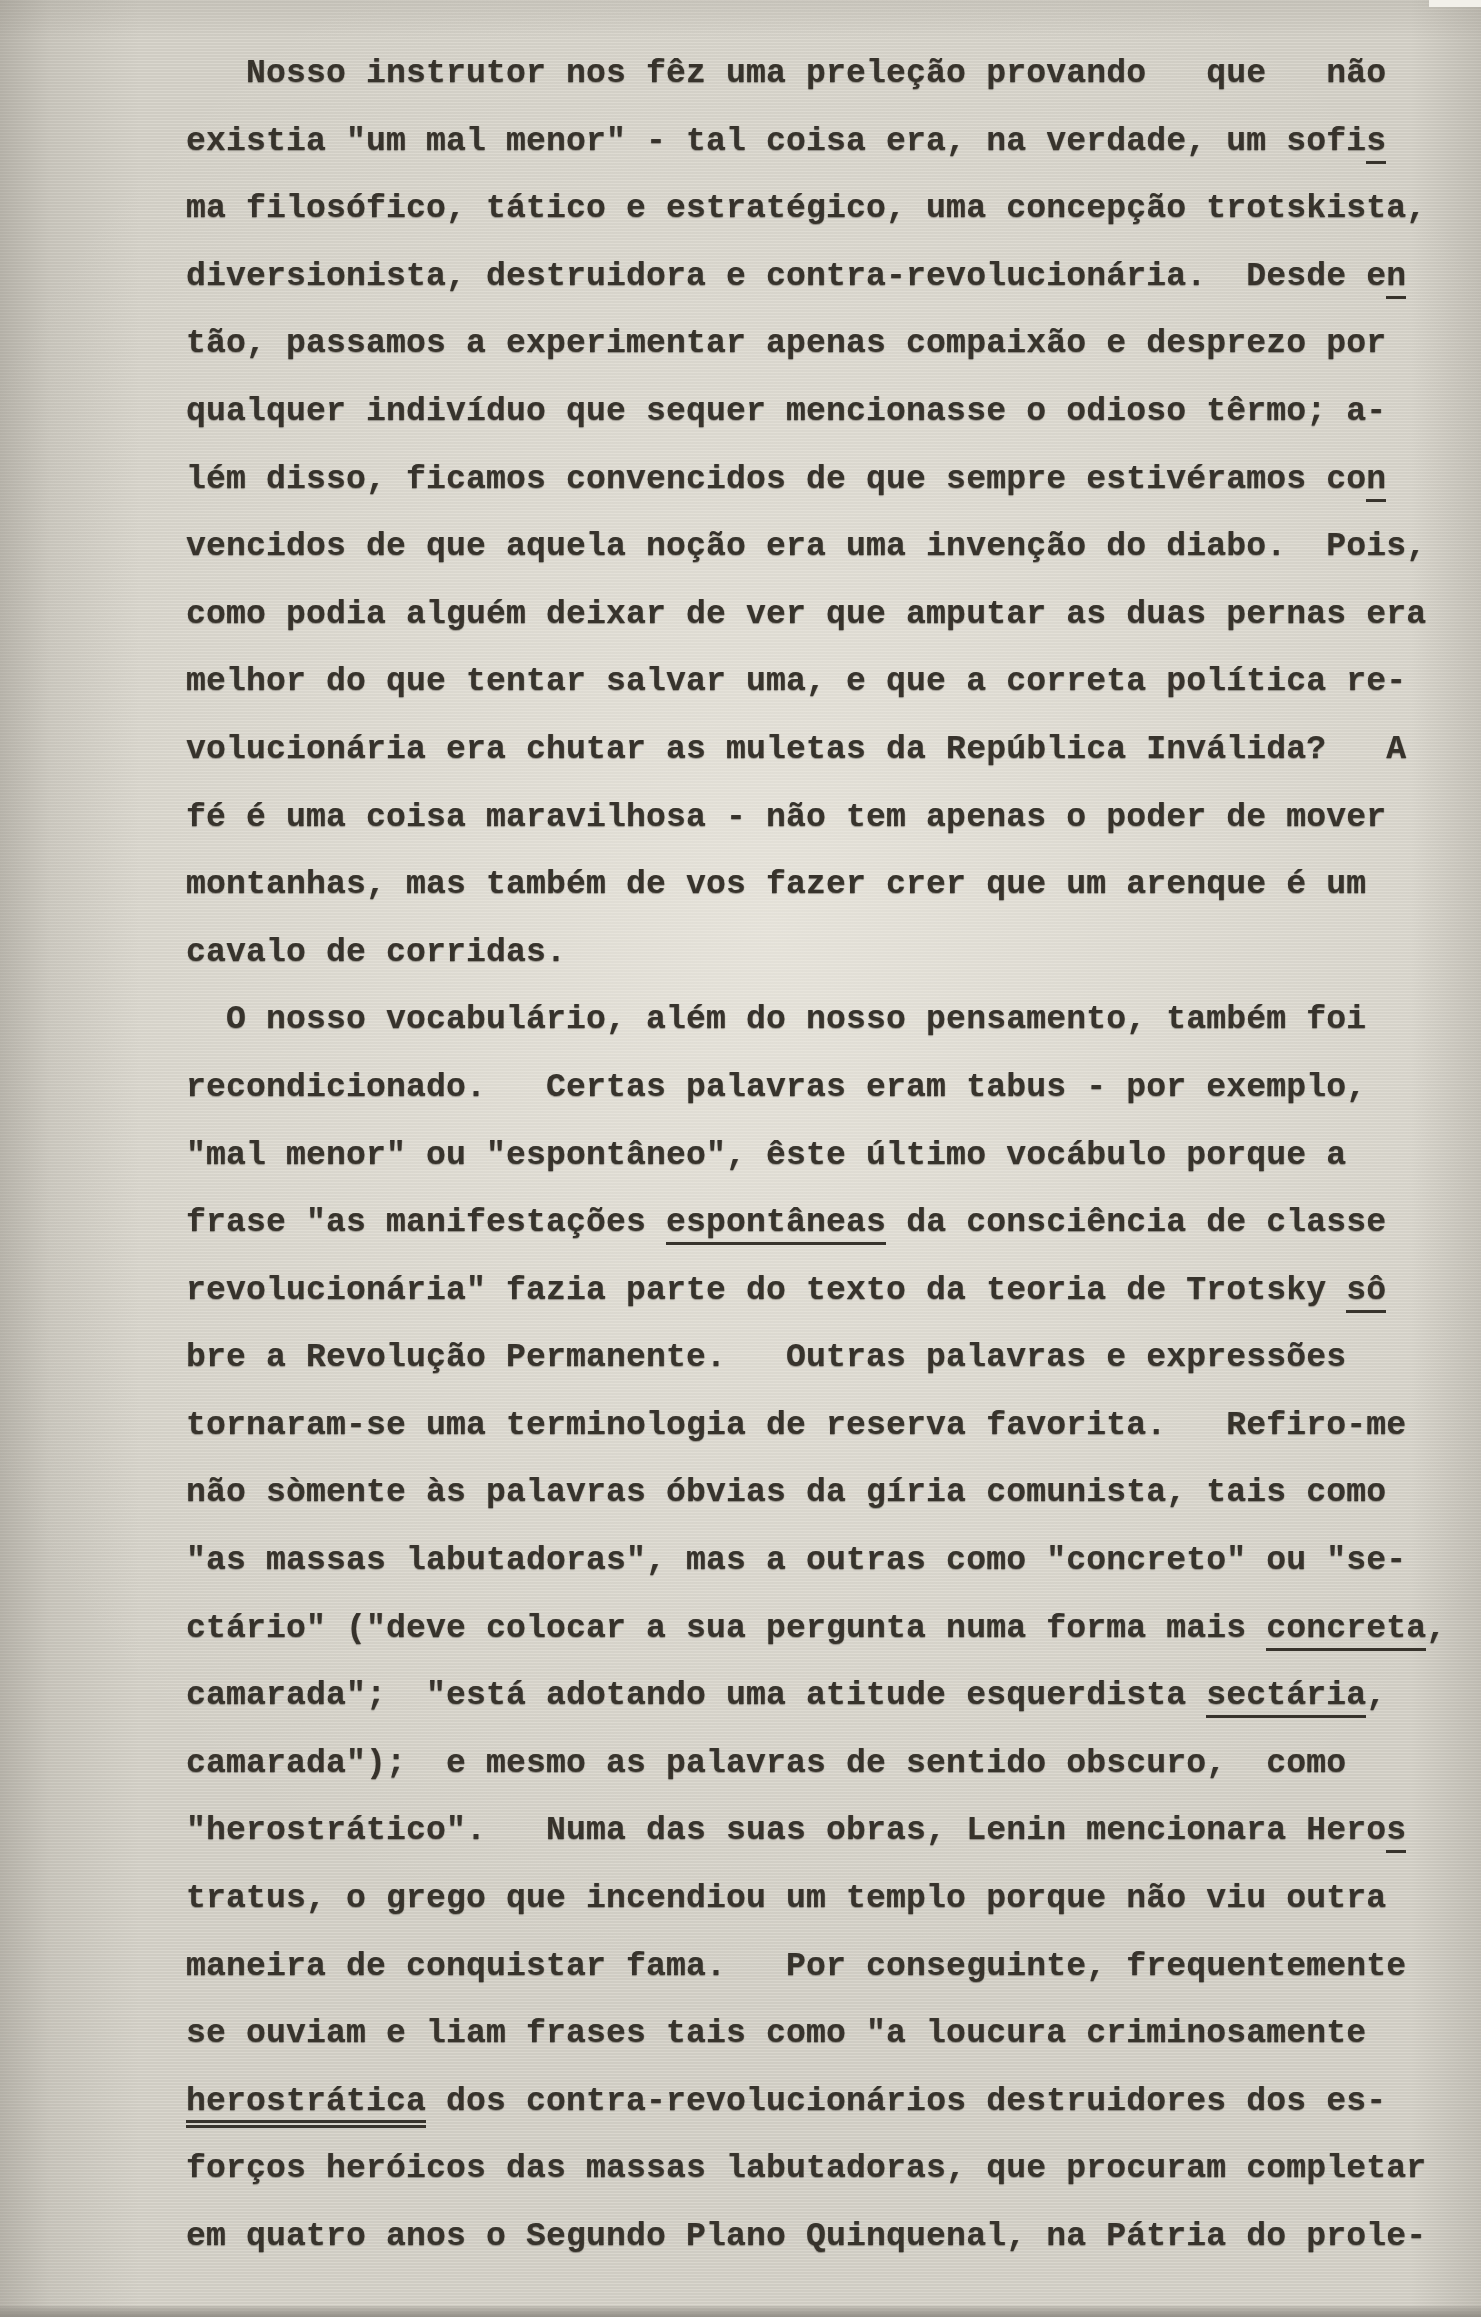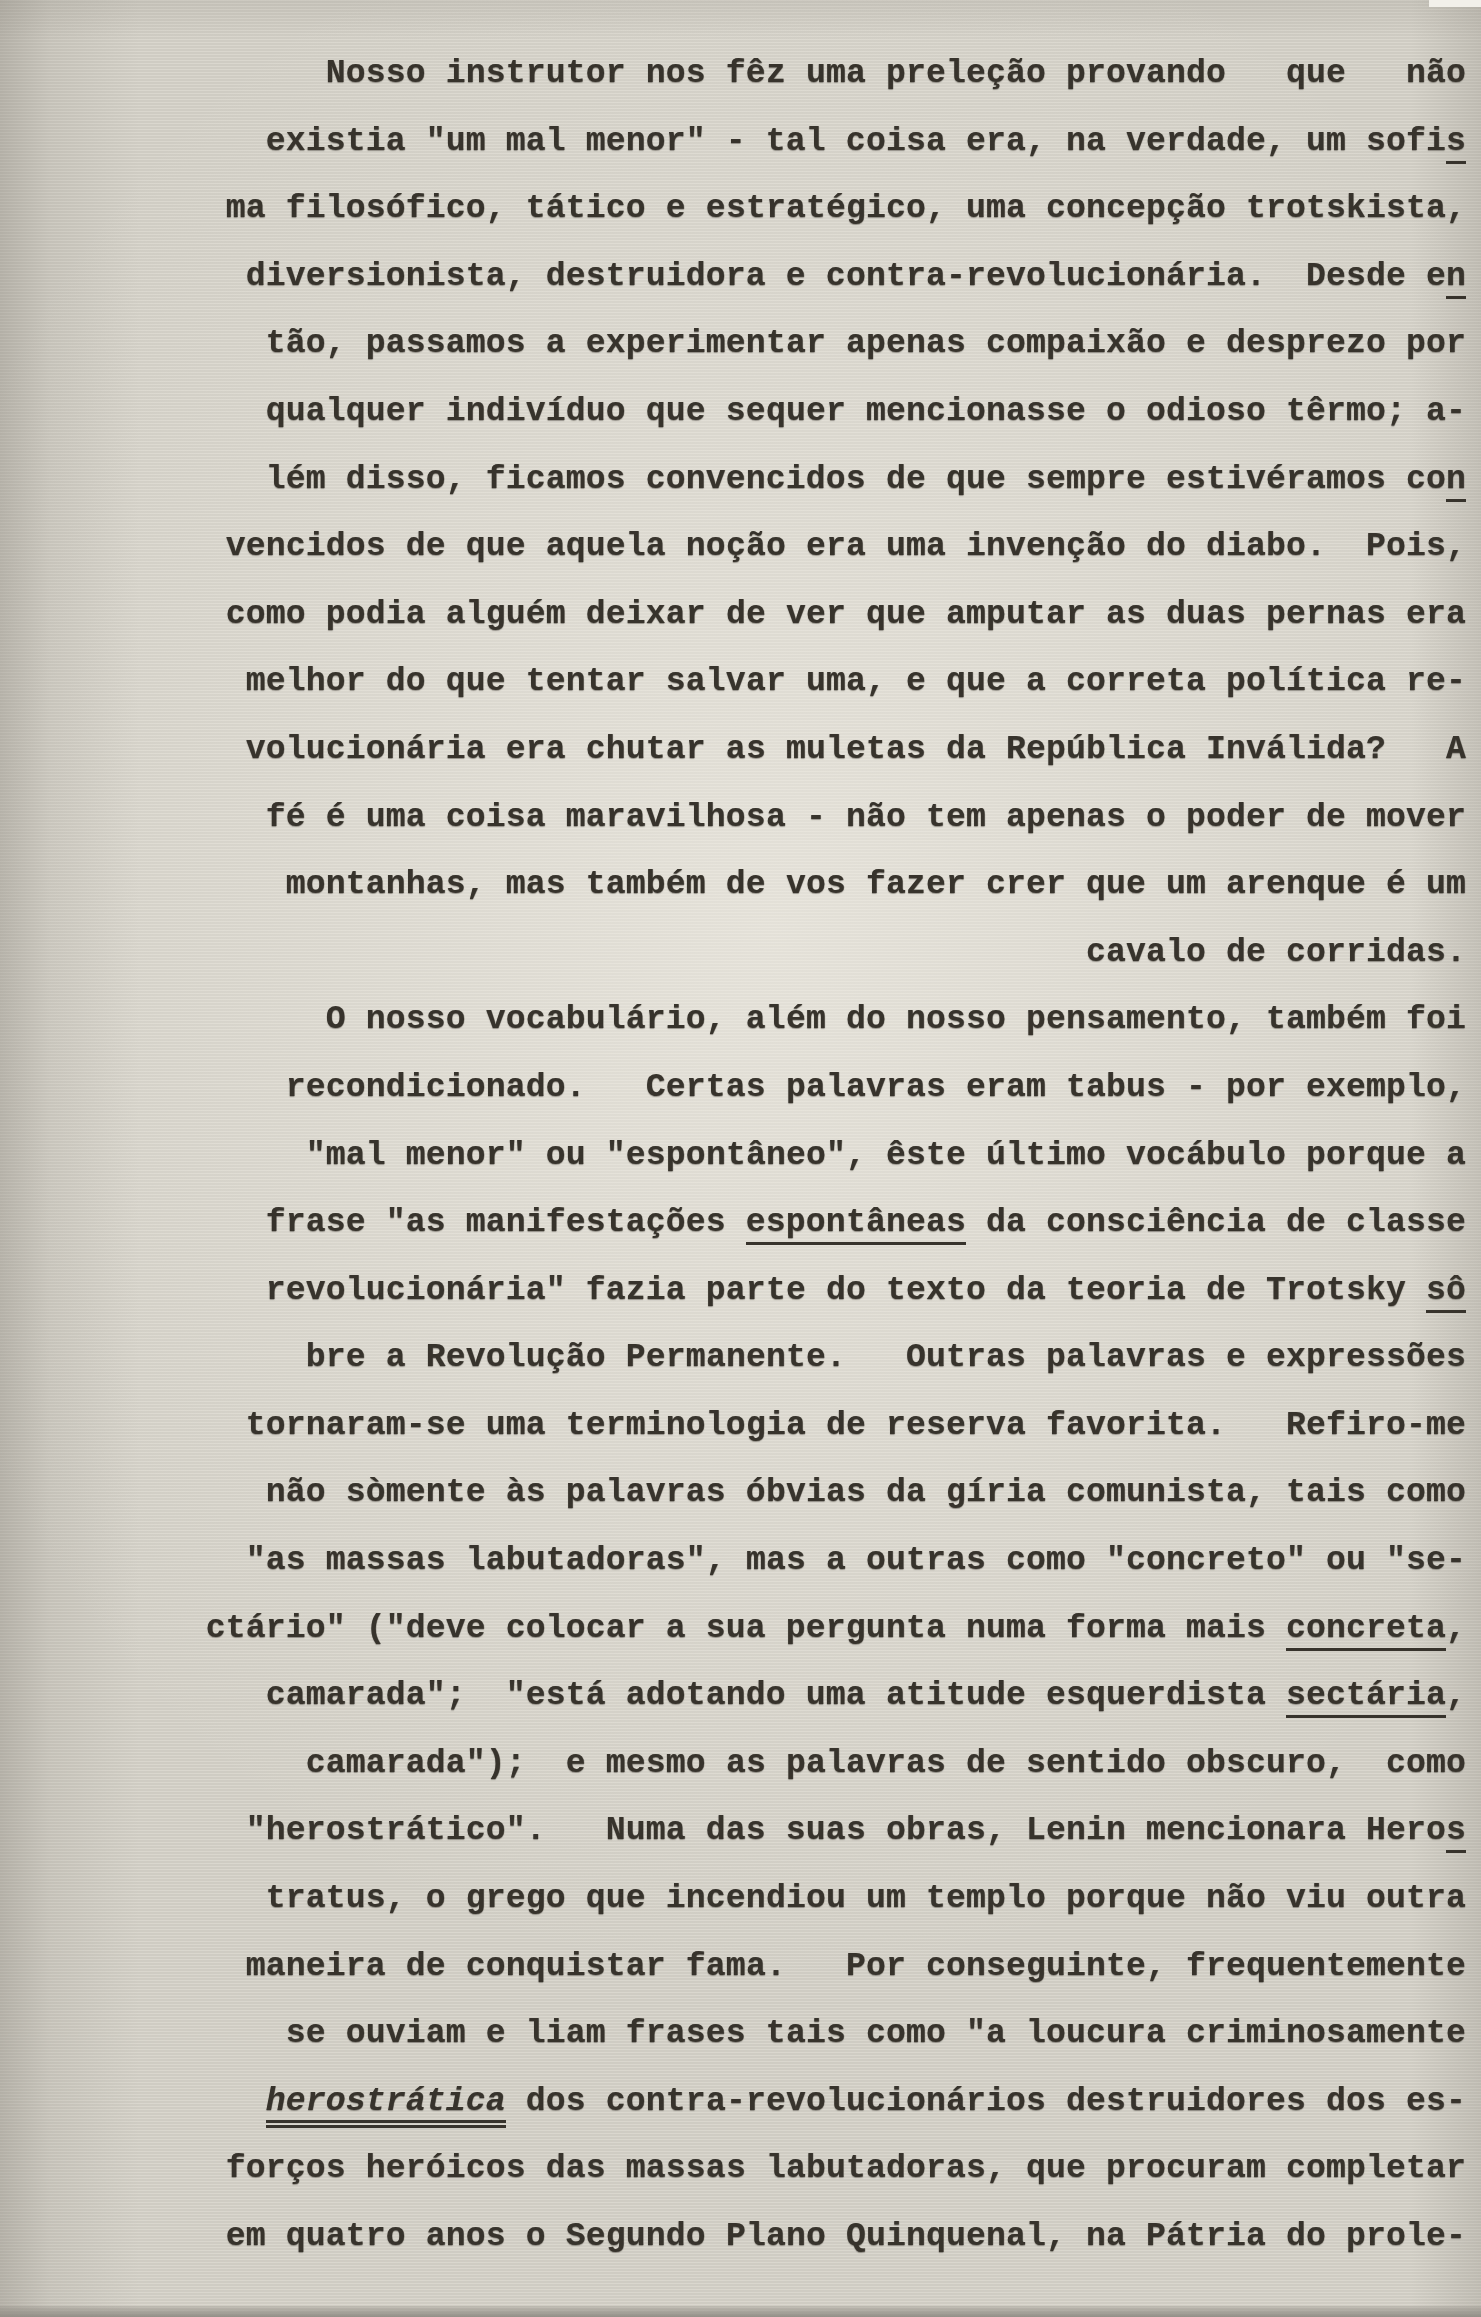--- a/index.html
+++ b/index.html
@@ -19,23 +19,23 @@
     position:absolute;
     left:186px;top:40px;width:1280px;
     font-size:33px;
     font-weight:700;
     line-height:67.6px;
     letter-spacing:0.2px;
     color:var(--ink,#37332c);
     white-space:pre;
     text-shadow:0 1px 1px rgba(55,51,44,0.45), 0.5px 0 0 rgba(55,51,44,0.35);
   }
-  .line{height:67.6px;text-align:right;}
+  .line{height:67.6px;}
   .u{border-bottom:3px solid var(--ink,#37332c);padding-bottom:1px;}
-  .u2{border-bottom:8px double var(--ink,#37332c);font-style:italic;}
+  .u2{border-bottom:8px double var(--ink,#37332c);}
   .corner-sliver{position:absolute;top:0;right:0;width:52px;height:7px;background:#f2f0ea;}
   .bottom-edge{position:absolute;left:0;bottom:0;width:100%;height:11px;
     background:linear-gradient(180deg, rgba(138,134,126,0.25), #938f87);}
 </style>
 </head>
 <body>
 
 <div class="scan">
   <div class="corner-sliver"></div>
   <div class="doc"><div class="line"><span>   Nosso instrutor nos fêz uma preleção provando   que   não</span></div><div class="line"><span>existia "um mal menor" - tal coisa era, na verdade, um sofi</span><span class="u">s</span></div><div class="line"><span>ma filosófico, tático e estratégico, uma concepção trotskista,</span></div><div class="line"><span>diversionista, destruidora e contra-revolucionária.  Desde e</span><span class="u">n</span></div><div class="line"><span>tão, passamos a experimentar apenas compaixão e desprezo por</span></div><div class="line"><span>qualquer indivíduo que sequer mencionasse o odioso têrmo; a-</span></div><div class="line"><span>lém disso, ficamos convencidos de que sempre estivéramos co</span><span class="u">n</span></div><div class="line"><span>vencidos de que aquela noção era uma invenção do diabo.  Pois,</span></div><div class="line"><span>como podia alguém deixar de ver que amputar as duas pernas era</span></div><div class="line"><span>melhor do que tentar salvar uma, e que a correta política re-</span></div><div class="line"><span>volucionária era chutar as muletas da República Inválida?   A</span></div><div class="line"><span>fé é uma coisa maravilhosa - não tem apenas o poder de mover</span></div><div class="line"><span>montanhas, mas também de vos fazer crer que um arenque é um</span></div><div class="line"><span>cavalo de corridas.</span></div><div class="line"><span>  O nosso vocabulário, além do nosso pensamento, também foi</span></div><div class="line"><span>recondicionado.   Certas palavras eram tabus - por exemplo,</span></div><div class="line"><span>"mal menor" ou "espontâneo", êste último vocábulo porque a</span></div><div class="line"><span>frase "as manifestações </span><span class="u">espontâneas</span><span> da consciência de classe</span></div><div class="line"><span>revolucionária" fazia parte do texto da teoria de Trotsky </span><span class="u">sô</span></div><div class="line"><span>bre a Revolução Permanente.   Outras palavras e expressões</span></div><div class="line"><span>tornaram-se uma terminologia de reserva favorita.   Refiro-me</span></div><div class="line"><span>não sòmente às palavras óbvias da gíria comunista, tais como</span></div><div class="line"><span>"as massas labutadoras", mas a outras como "concreto" ou "se-</span></div><div class="line"><span>ctário" ("deve colocar a sua pergunta numa forma mais </span><span class="u">concreta</span><span>,</span></div><div class="line"><span>camarada";  "está adotando uma atitude esquerdista </span><span class="u">sectária</span><span>,</span></div><div class="line"><span>camarada");  e mesmo as palavras de sentido obscuro,  como</span></div><div class="line"><span>"herostrático".   Numa das suas obras, Lenin mencionara Hero</span><span class="u">s</span></div><div class="line"><span>tratus, o grego que incendiou um templo porque não viu outra</span></div><div class="line"><span>maneira de conquistar fama.   Por conseguinte, frequentemente</span></div><div class="line"><span>se ouviam e liam frases tais como "a loucura criminosamente</span></div><div class="line"><span class="u2">herostrática</span><span> dos contra-revolucionários destruidores dos es-</span></div><div class="line"><span>forços heróicos das massas labutadoras, que procuram completar</span></div><div class="line"><span>em quatro anos o Segundo Plano Quinquenal, na Pátria do prole-</span></div></div>

